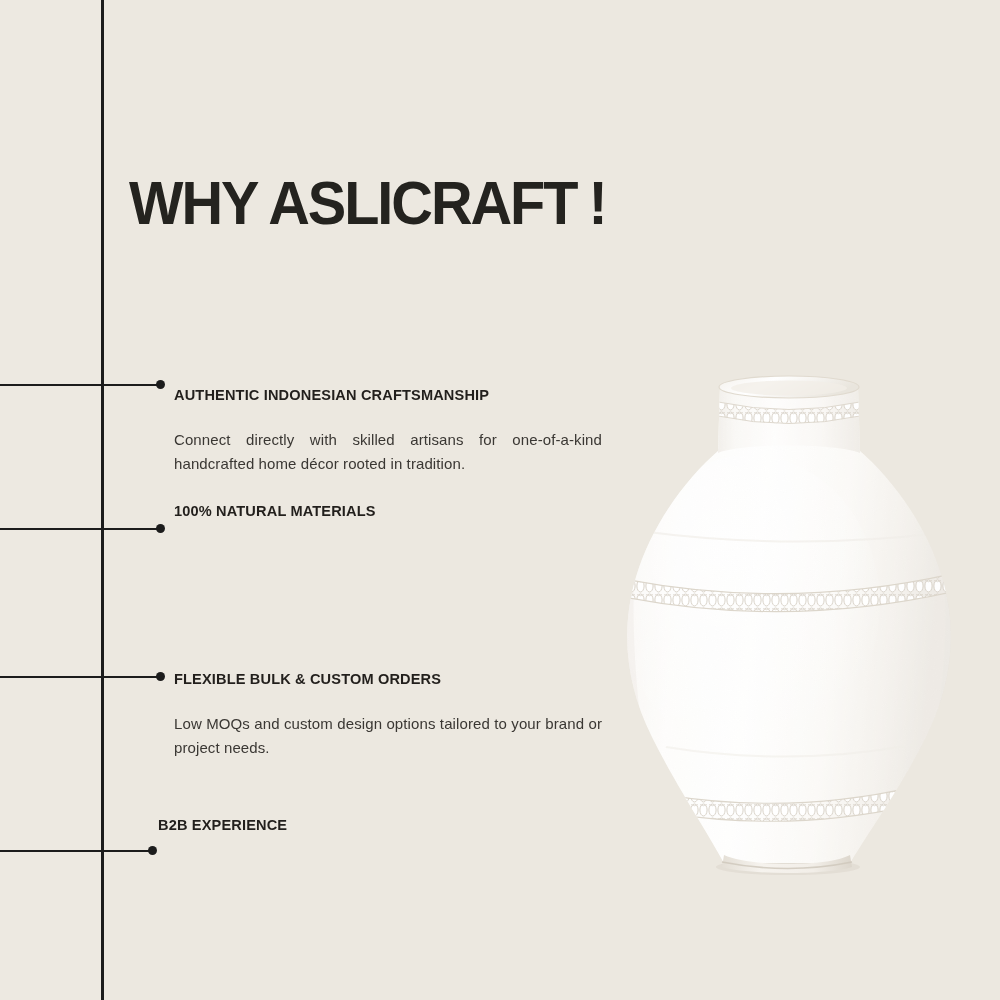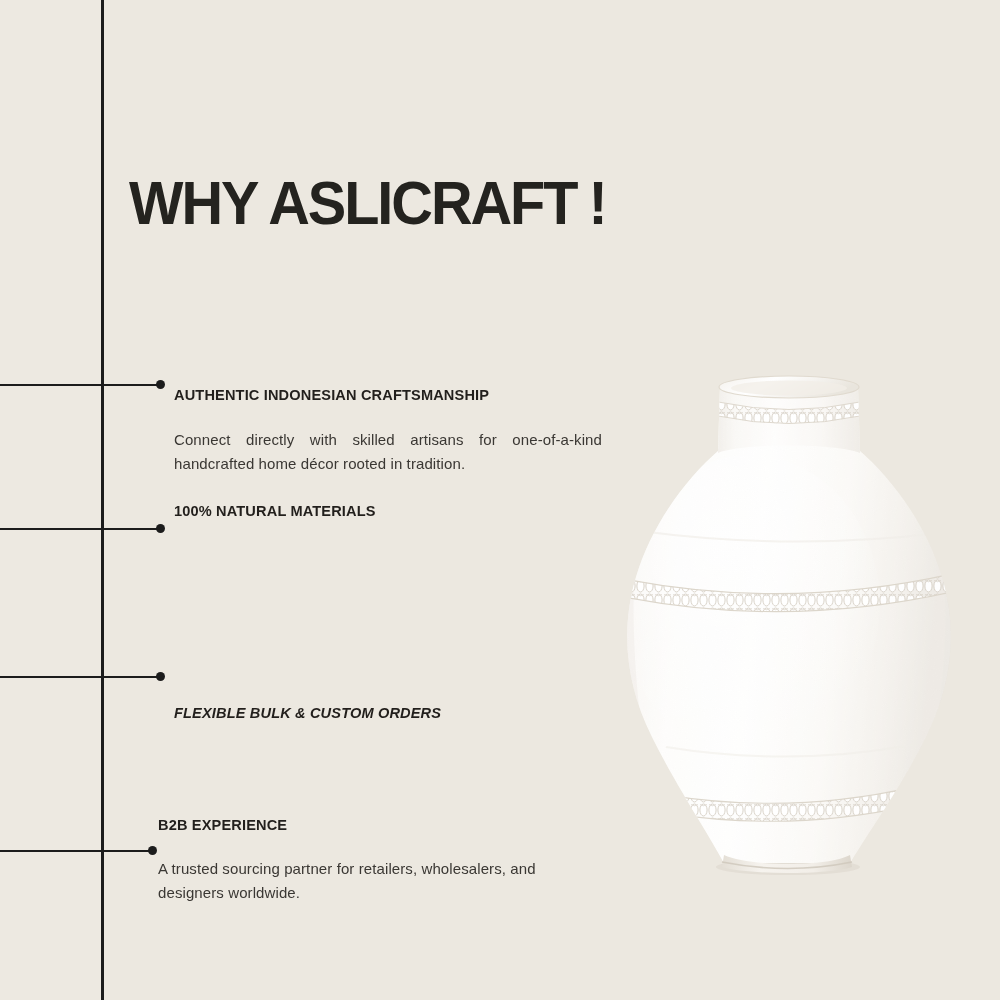--- a/index.html
+++ b/index.html
@@ -103,27 +103,27 @@
 
   <div class="feature" style="top:386px;">
     <div class="feature-heading">AUTHENTIC INDONESIAN CRAFTSMANSHIP</div>
     <div class="feature-body">Connect directly with skilled artisans for one-of-a-kind handcrafted home décor rooted in tradition.</div>
   </div>
 
   <div class="feature" style="top:502px;">
     <div class="feature-heading">100% NATURAL MATERIALS</div>
   </div>
 
-  <div class="feature" style="top:704px;font-style:italic;">
+  <div class="feature" style="top:670px;">
     <div class="feature-heading">FLEXIBLE BULK &amp; CUSTOM ORDERS</div>
+    <div class="feature-body">Low MOQs and custom design options tailored to your brand or project needs.</div>
   </div>
 
   <div class="feature" style="top:816px; left:-8px; width:428px;">
     <div class="feature-heading" style="margin-left:-8px;">B2B EXPERIENCE</div>
-    <div class="feature-body left-aligned" style="margin-left:-8px; margin-top:24px;">A trusted sourcing partner for retailers, wholesalers, and designers worldwide.</div>
   </div>
 
 </div>
 
 <figure id="vase-figure">
   <svg id="vase-svg" viewBox="0 0 400 535">
     <defs>
 
       <linearGradient id="bodyShade" x1="0" y1="0" x2="1" y2="0.15">
         <stop offset="0" stop-color="#EFEBE4"></stop>

